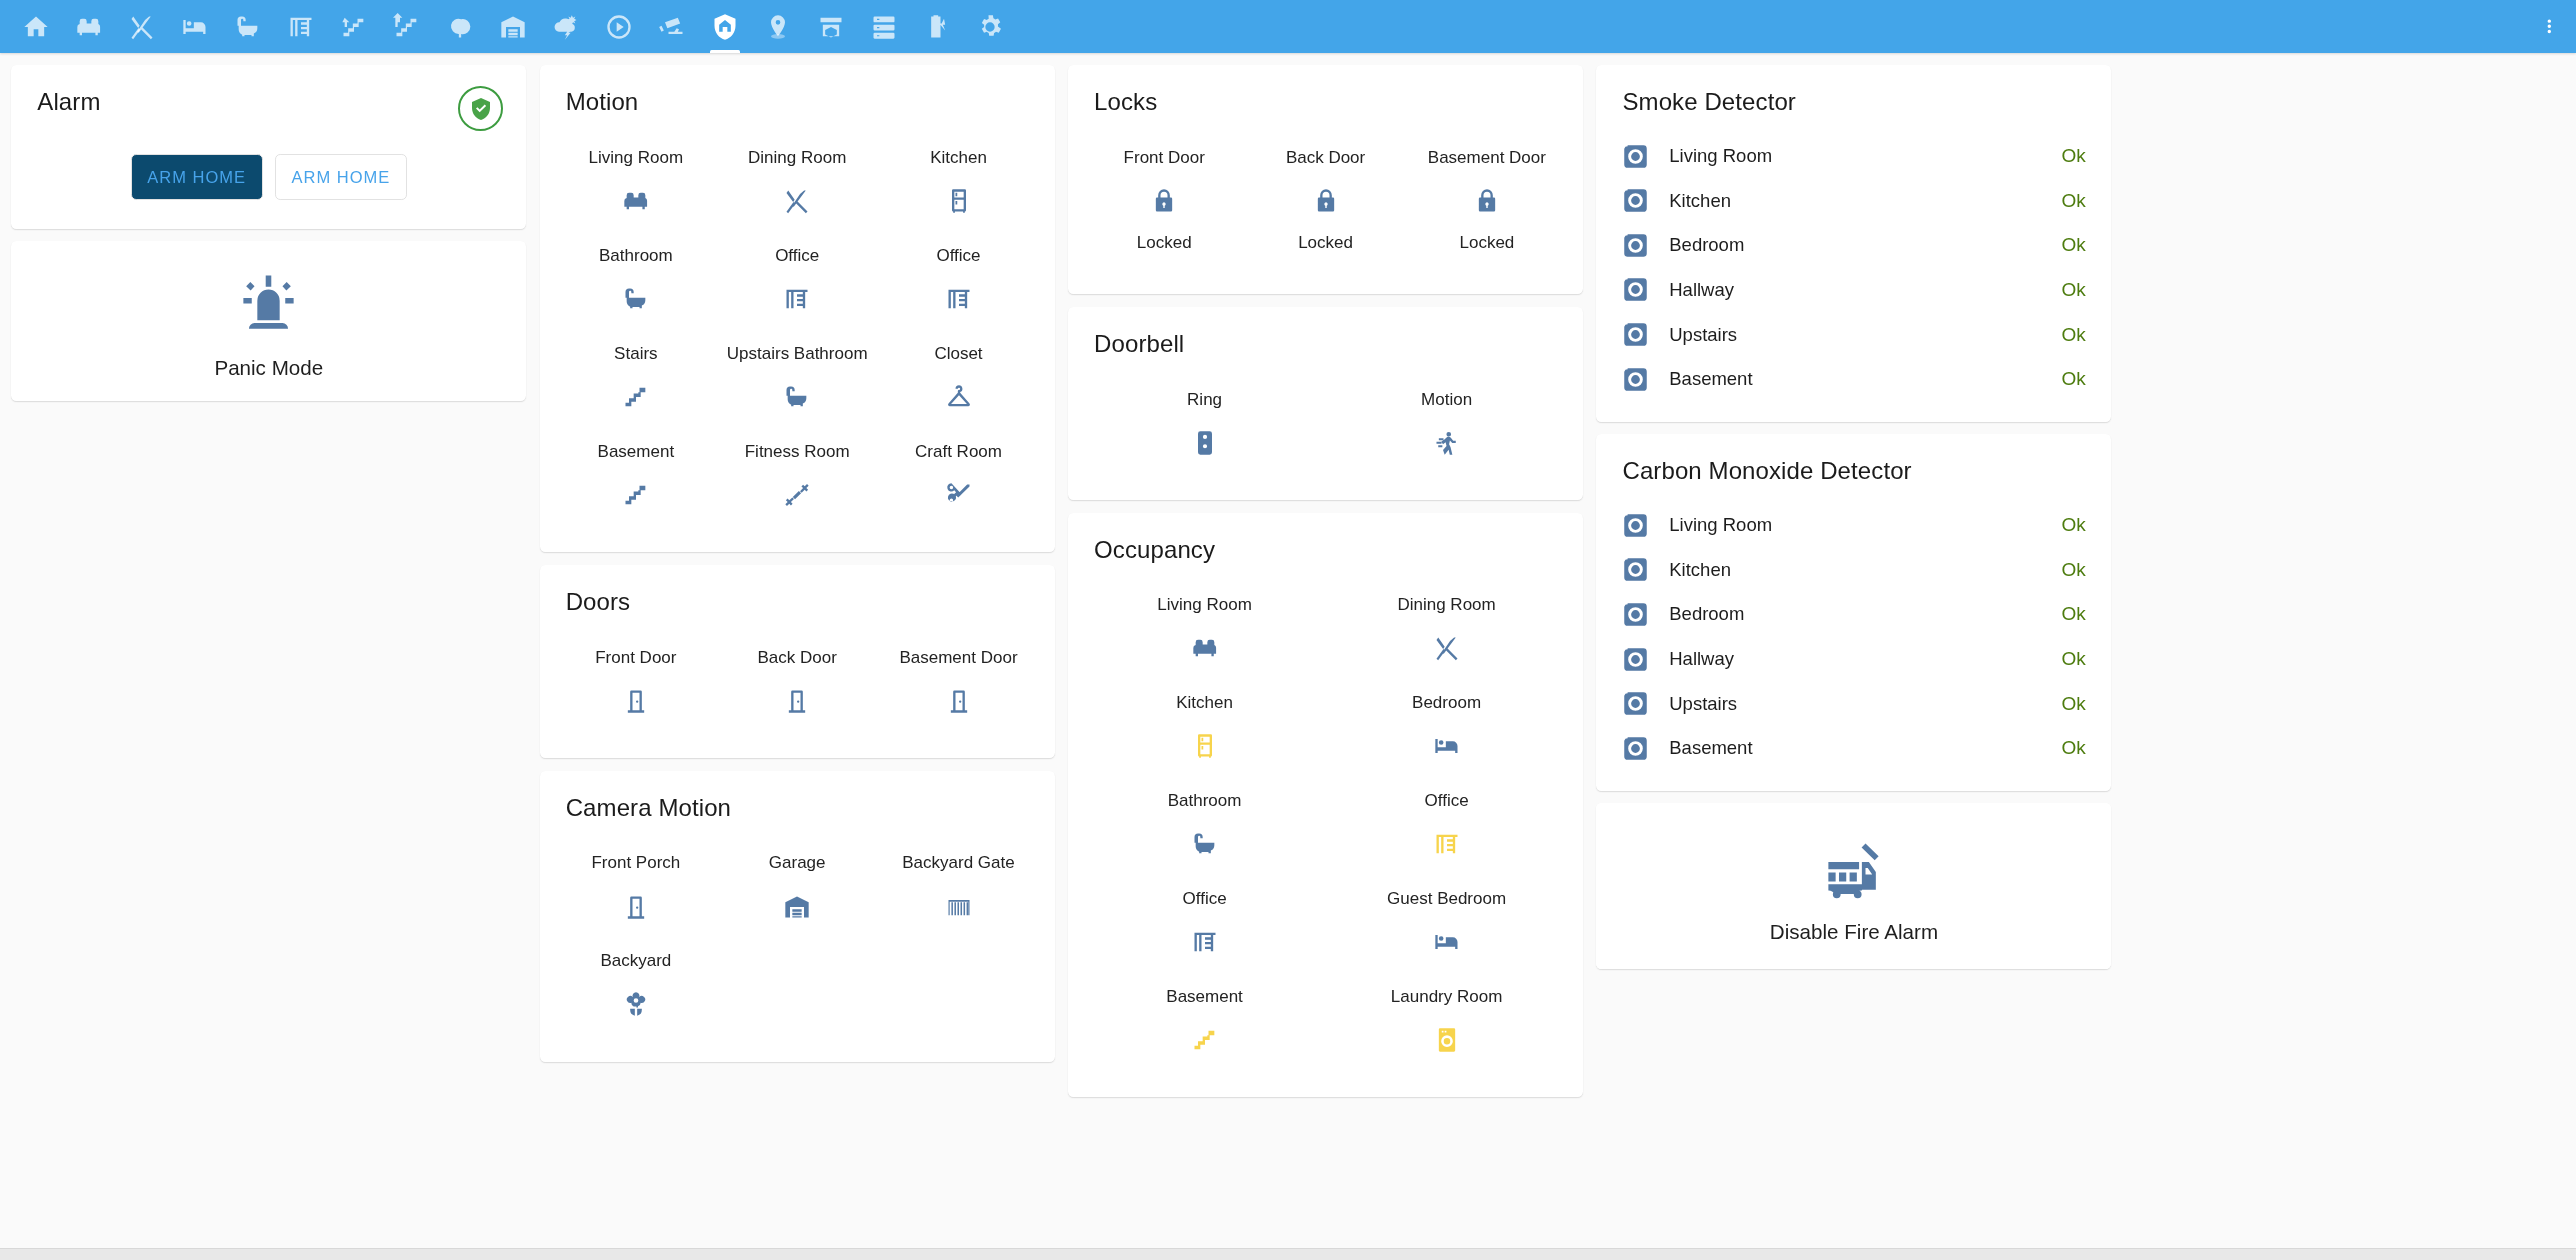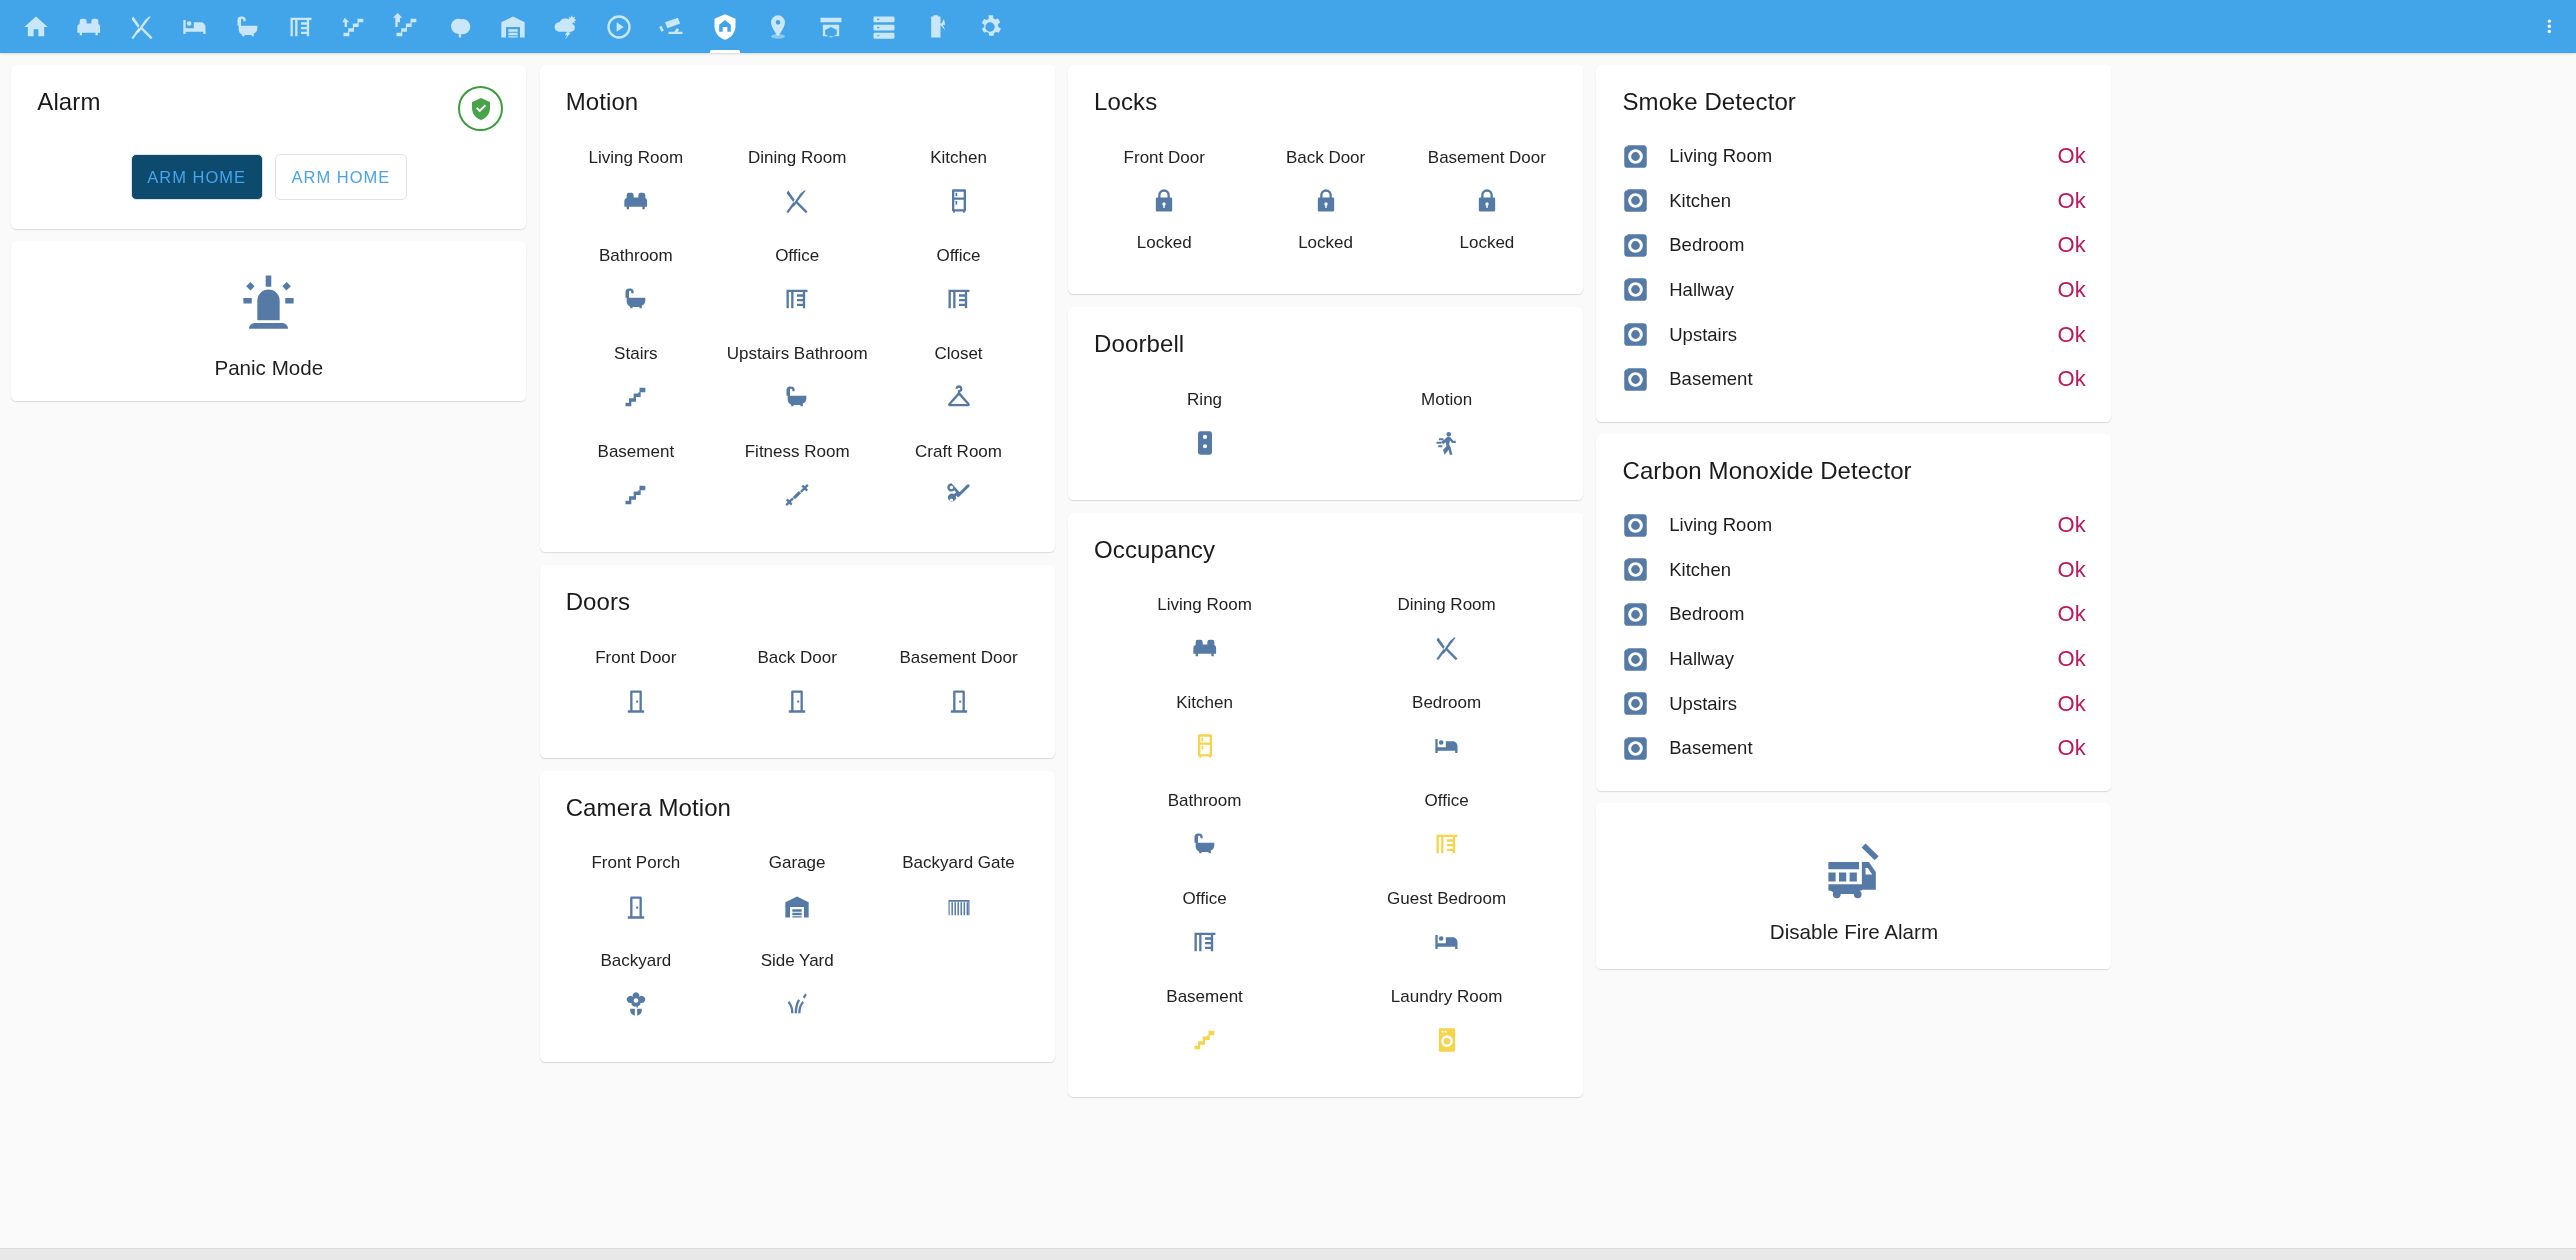--- a/index.html
+++ b/index.html
@@ -135,21 +135,21 @@
   
   .elist { padding: 17.5px 20.6px 20.6px 20.6px; }
   .erow {
     display: flex; align-items: center;
     padding: 8.8px 5.2px;
     cursor: pointer;
   }
   .erow .eicon { width: 47px; display: flex; align-items: center; }
   .erow .eicon svg { width: 27px; height: 27px; fill: #557aa5; display:block; }
   .erow .ename { flex: 1; font-size: 18.5px; color: #1d1d1d; }
-  .erow .estate { font-size: 22px; color: #be185d; }
+  .erow .estate { font-size: 19px; color: #4d7c0f; }
 
   
   .bottom-strip {
     position: absolute; left: 0; right: 0; bottom: 0;
     height: 12.4px;
     background: #e8e8e8;
     border-top: 1px solid #d8d8d8;
   }
 </style>
 </head>
@@ -491,28 +491,20 @@
             </div>
           </div>
           <div class="gitem">
             <div class="gname">Backyard</div>
             <div class="gicon">
               <svg viewBox="0 0 24 24" class="">
                 <path d="M12 2a3 3 0 0 1 2.8 4A3 3 0 1 1 16 11a3 3 0 0 1-2.3 2.9V15h-1.4v-1.1A3 3 0 0 1 8 11a3 3 0 1 1 1.2-5A3 3 0 0 1 12 2m0 5a2 2 0 1 0 0 4 2 2 0 0 0 0-4M7 16h4v6a5 5 0 0 1-4-5zm6 0h4v1a5 5 0 0 1-4 5z"></path>
               </svg>
             </div>
           </div>
-          <div class="gitem">
-            <div class="gname">Side Yard</div>
-            <div class="gicon">
-              <svg viewBox="0 0 24 24" class="">
-                <path d="M12 20h-2c0-5 1-9 3-12l1.6 1c-1.6 2.4-2.5 6-2.6 11m-3 0H7c0-4-1-7-3-9l1.3-1.5C7.6 12 9 15.6 9 20m6 0h-2c0-4.5 1.4-8.2 3.8-10.6L18 11c-2 2-3 5-3 9m3.5-12.5L17 6l2-3 1.4 1z"></path>
-              </svg>
-            </div>
-          </div>
         </div>
     </div>
   </div>
 
   <div class="col">
     <div class="card">
       <div class="card-title">Locks</div>
       <div class="glance cols3" id="locks-grid">
           <div class="gitem">
             <div class="gname">Front Door</div>

